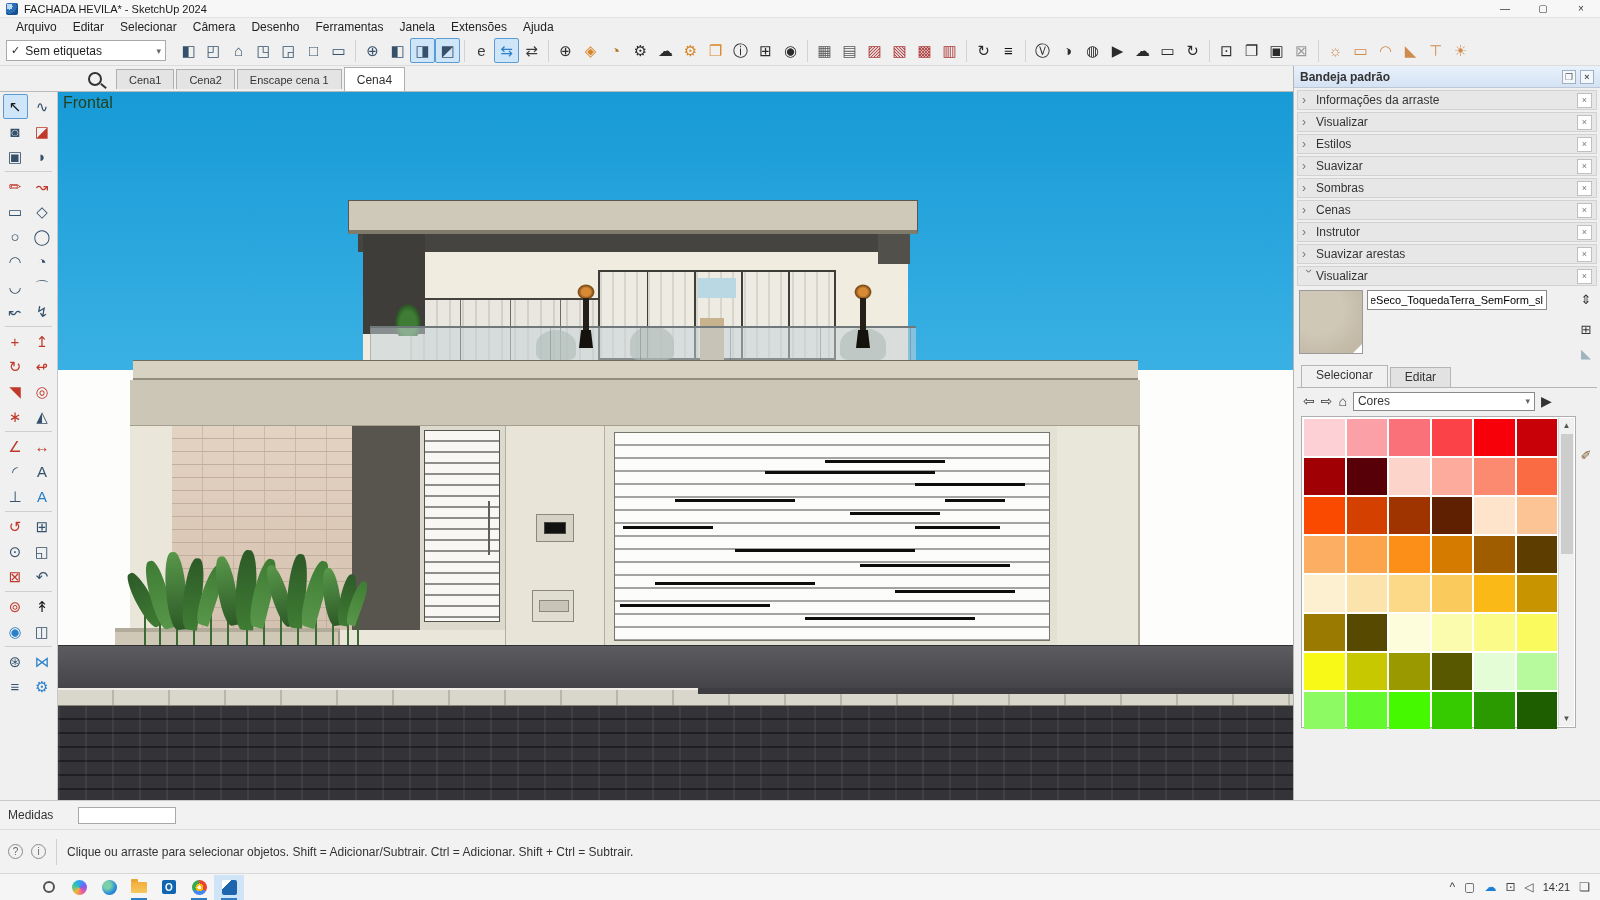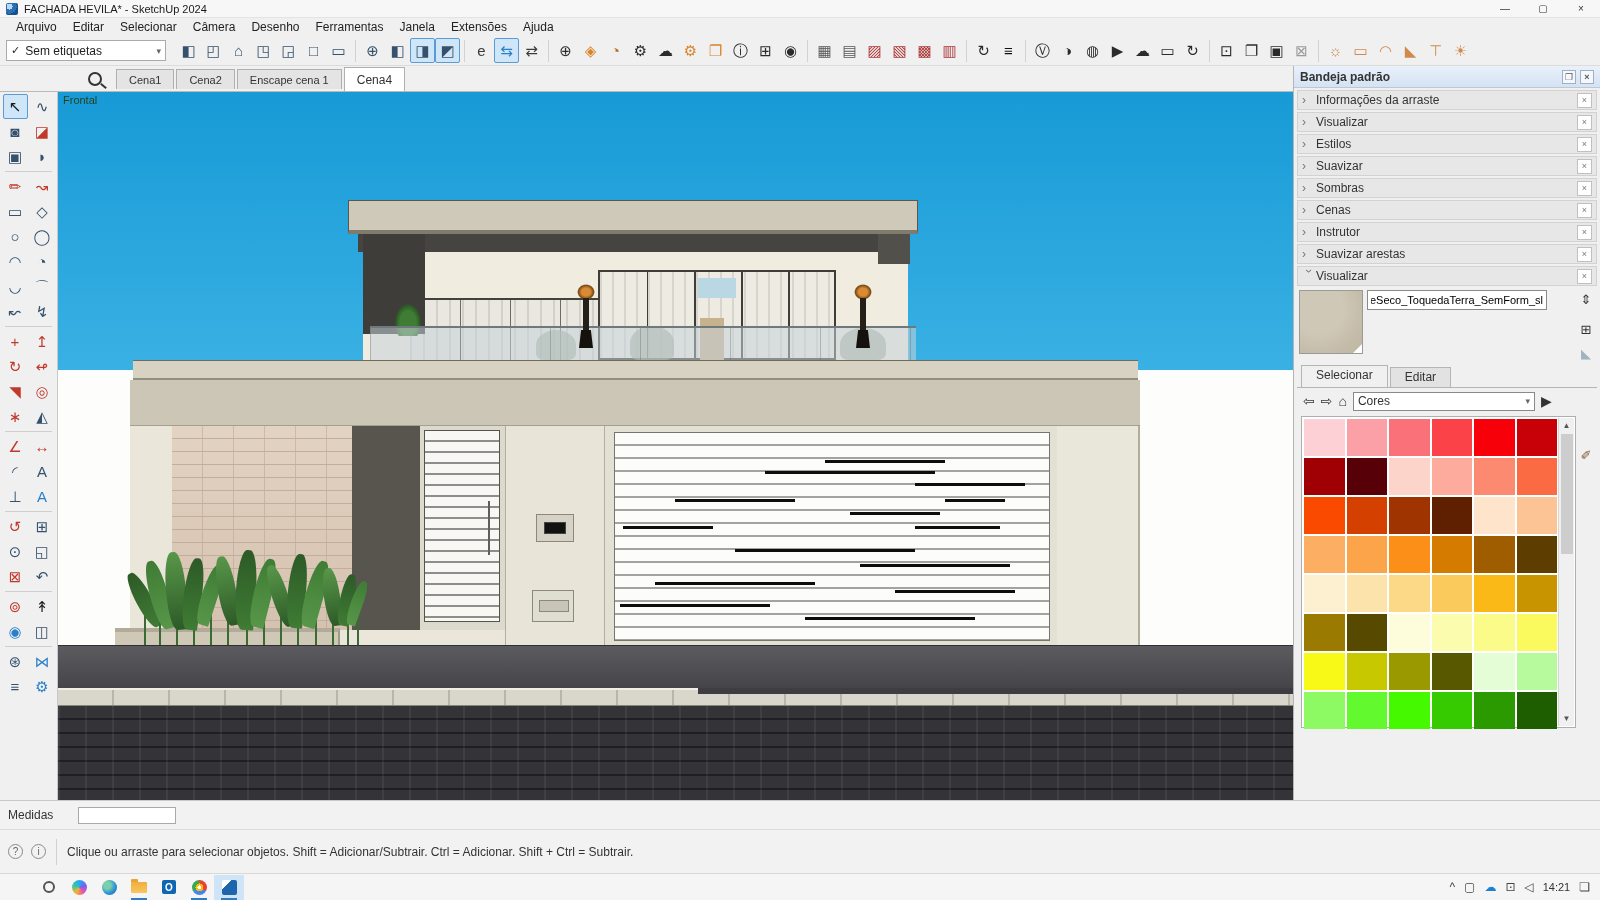--- a/index.html
+++ b/index.html
@@ -48,21 +48,21 @@
     border-right:1px solid #c8c8c8;padding-top:2px;}
   .lt-row{display:flex;justify-content:center;gap:2px;}
   .lt-btn{width:25px;height:25px;display:flex;align-items:center;justify-content:center;
     border:1px solid transparent;border-radius:2px;}
   .lt-btn.active{background:#cfe6f8;border-color:#5b9bd5;}
   .lt-glyph{font-size:15px;line-height:1;}
   .lt-div{height:1px;background:#cfcfcf;margin:2px 5px;}
   
   #viewport{position:absolute;left:58px;top:26px;width:1235px;height:708px;overflow:hidden;
     background:linear-gradient(180deg,#179ad6 0%,#3fb4e6 45%,#8edcf6 100%);}
-  #scene-label{position:absolute;left:5px;top:2px;font-size:11px;color:#23411f;}
+  #scene-label{position:absolute;left:5px;top:2px;font-size:16px;color:#23411f;}
   .ground-white{position:absolute;left:0;top:278px;width:1235px;height:275px;background:#fdfdfc;}
   .apron{position:absolute;left:0;top:553px;width:1235px;height:43px;
     background:linear-gradient(180deg,#5c5c60,#454549);border-top:1px solid #303034;}
   .sidewalk{position:absolute;left:0;top:596px;width:1235px;height:18px;background:#d9d6cc;
     border-top:2px solid #efedE6;border-bottom:1px solid #88857b;
     background-image:repeating-linear-gradient(90deg,transparent 0 54px,#b8b5aa 54px 56px);}
   .curbcut{position:absolute;left:640px;top:596px;width:595px;height:6px;background:#3e3e42;}
   .street{position:absolute;left:0;top:614px;width:1235px;height:94px;background-color:#2b2b2e;
     background-image:repeating-linear-gradient(90deg,rgba(255,255,255,.06) 0 2px,transparent 2px 27px),
       repeating-linear-gradient(180deg,#343438 0 12px,#1f1f23 12px 14px);}

